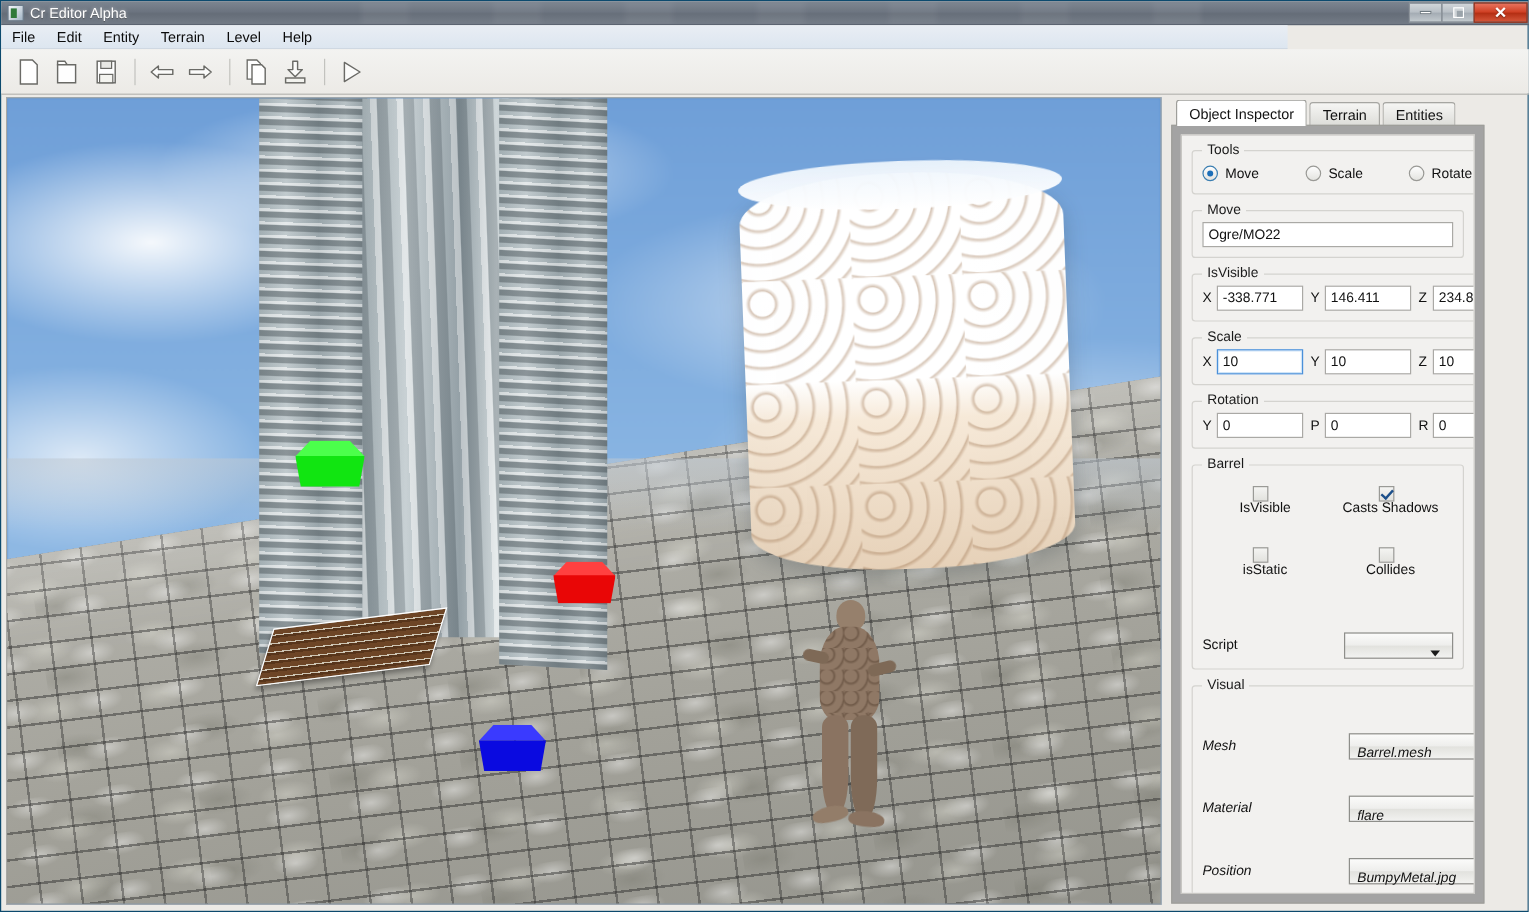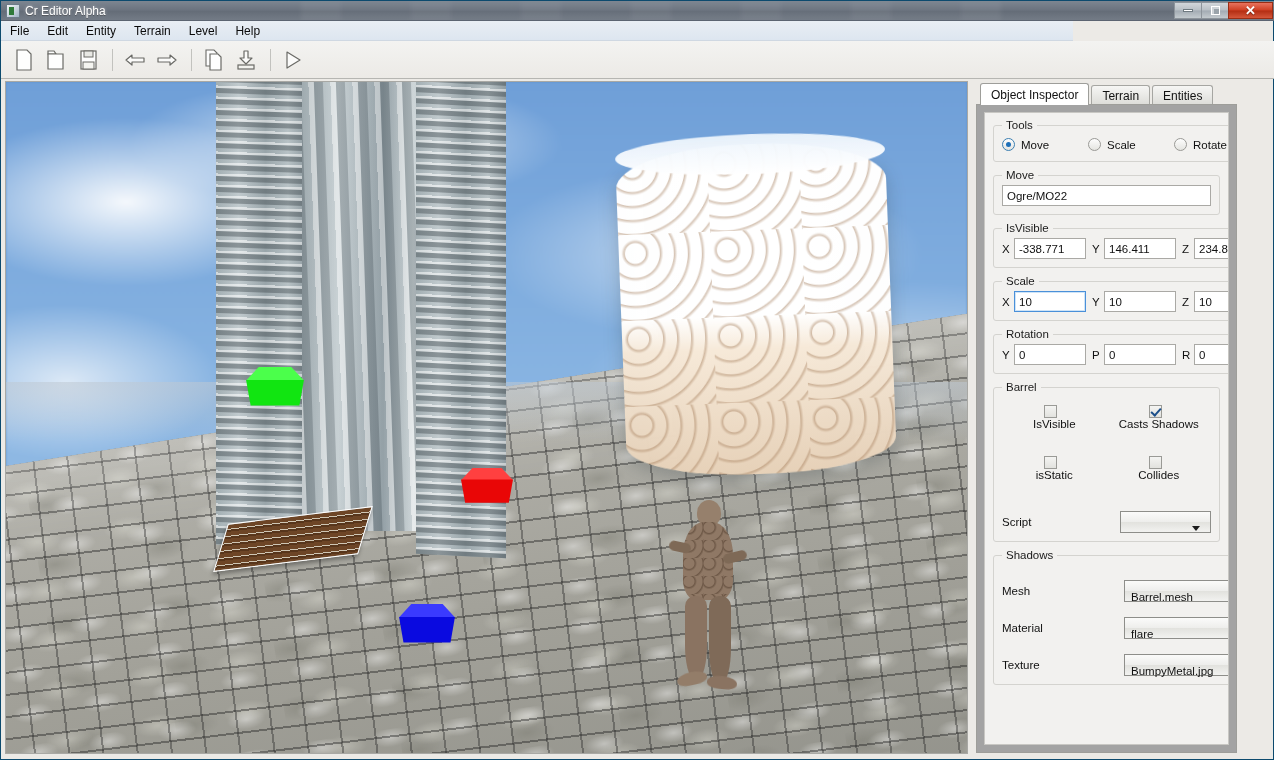--- a/index.html
+++ b/index.html
@@ -326,40 +326,40 @@
     background: linear-gradient(to bottom, #f4f4f2, #e2e2de);
     position: relative;
   }
   .checkbox.checked::after {
     content: ""; position: absolute; left: 3px; top: 0px;
     width: 4px; height: 8px;
     border: solid #1c4f8a; border-width: 0 2px 2px 0;
     transform: rotate(42deg);
   }
   .opt-label { font-size: 11.5px; color: #111; }
-  .field-row { display: flex; align-items: center; margin-top: 4px; justify-content: center; }
+  .field-row { display: flex; align-items: center; margin-top: 20px; justify-content: center; }
   .field-label { font-size: 11.5px; color: #111; width: 118px; flex: none; }
   .combo {
     flex: 1; height: 22px;
     border: 1px solid #8e8e8a;
     background: linear-gradient(to bottom, #fbfbfa 0%, #eeeeec 48%, #e2e2de 52%, #f2f2f0 100%);
     display: flex; align-items: center;
     padding: 12px 4px 0 6px;
     font-size: 11.5px; color: #111;
     position: relative;
   }
   .combo .combo-text { flex: 1; white-space: nowrap; overflow: hidden; }
   .combo .arrow {
     width: 0; height: 0; flex: none;
     border-left: 4.5px solid transparent;
     border-right: 4.5px solid transparent;
     border-top: 5px solid #1b1b1b;
     margin-right: 6px;
   }
-  .visual-row { display: flex; align-items: center; margin-top: 15px; }
+  .visual-row { display: flex; align-items: center; margin-top: 30px; font-style: italic; }
   .visual-row .field-label { width: 122px; }
   .visual-row .combo { width: 130px; flex: none; }
 </style>
 </head>
 <body>
 
 <div id="app-window">
 
   <div id="title-bar">
     <div id="app-icon"></div>
@@ -576,37 +576,37 @@
           <div class="field-row">
             <span class="field-label">Script</span>
             <div class="combo">
               <span class="combo-text"></span>
               <span class="arrow"></span>
             </div>
           </div>
         </fieldset>
 
         <fieldset class="group">
-          <legend>Shadows</legend>
+          <legend>Visual</legend>
           <div class="visual-row">
             <span class="field-label">Mesh</span>
             <div class="combo">
               <span class="combo-text">Barrel.mesh</span>
               <span class="arrow"></span>
             </div>
           </div>
           <div class="visual-row">
             <span class="field-label">Material</span>
             <div class="combo">
               <span class="combo-text">flare</span>
               <span class="arrow"></span>
             </div>
           </div>
           <div class="visual-row">
-            <span class="field-label">Texture</span>
+            <span class="field-label">Position</span>
             <div class="combo">
               <span class="combo-text">BumpyMetal.jpg</span>
               <span class="arrow"></span>
             </div>
           </div>
         </fieldset>
 
       </div>
     </div>
   </div>

